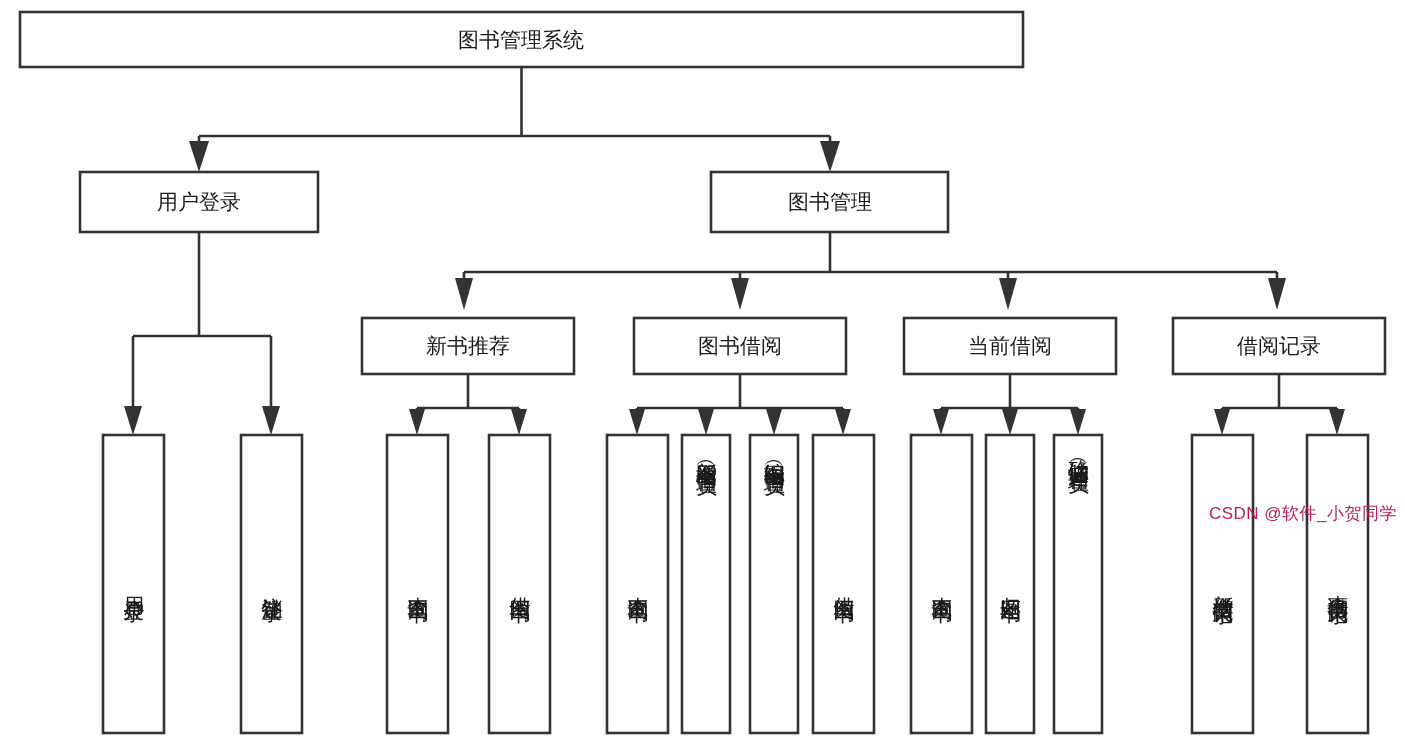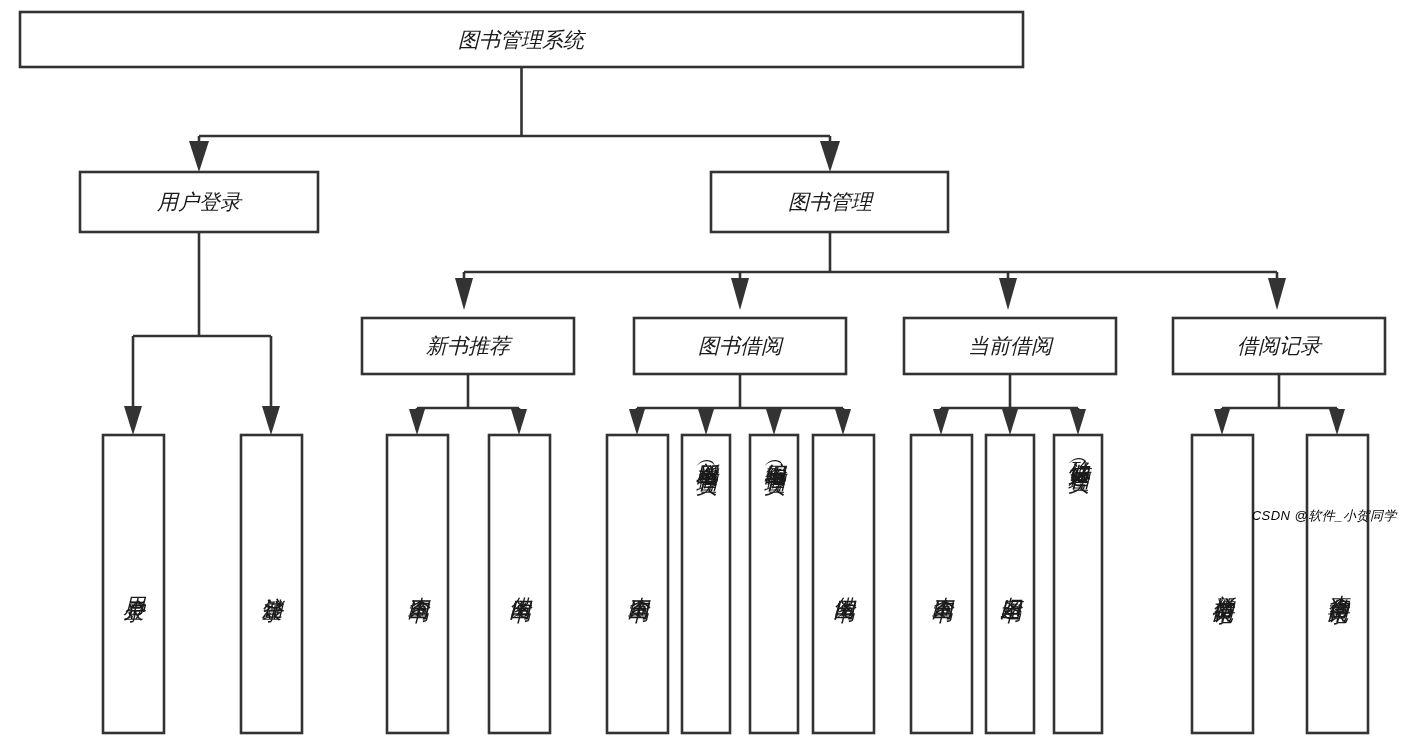--- a/index.html
+++ b/index.html
@@ -10,21 +10,20 @@
   body {
     width: 1405px;
     height: 747px;
     font-family: "Liberation Sans", "DejaVu Sans", sans-serif;
     overflow: hidden;
   }
   #diagram-root {
     position: relative;
     width: 1405px;
     height: 528px;
-    font-style: italic;
   }
   svg.flow {
     position: absolute;
     top: 0;
     left: 0;
     width: 1405px;
     height: 747px;
   }
   .node-rect {
     fill: #ffffff;
@@ -62,22 +61,22 @@
     justify-content: center;
     text-align: center;
     white-space: nowrap;
     pointer-events: none;
   }
   .watermark {
     position: absolute;
     right: 8px;
     bottom: 3px;
     font-family: "Liberation Sans", "DejaVu Sans", sans-serif;
-    font-size: 13px;
-    color: #000000;
+    font-size: 17px;
+    color: #be185d;
     letter-spacing: 0.5px;
     white-space: nowrap;
   }
 </style>
 </head>
 <body>
 
 <div id="diagram-root">
 
   <svg class="flow" viewBox="0 0 1405 747" xmlns="http://www.w3.org/2000/svg">

